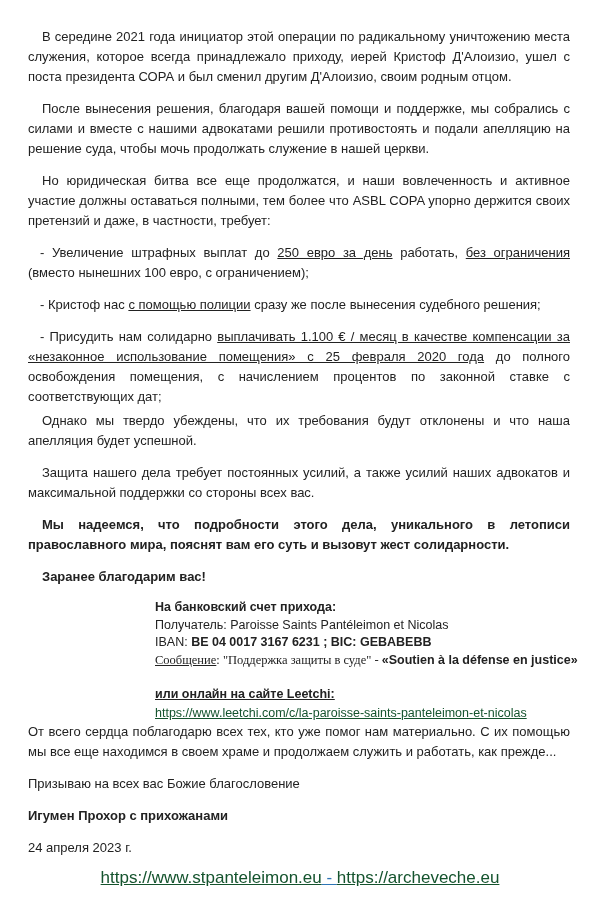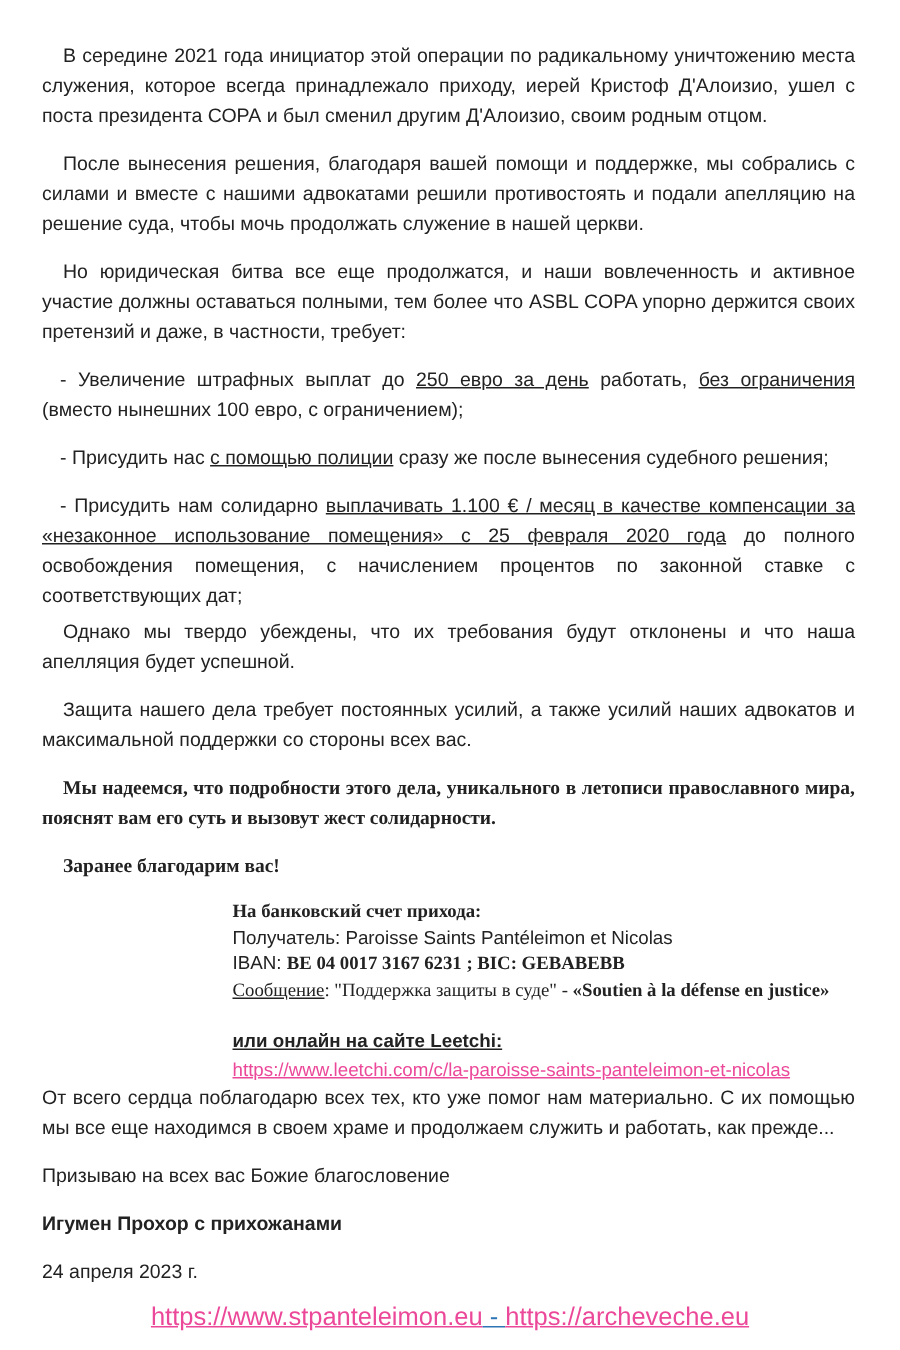--- a/index.html
+++ b/index.html
@@ -16,36 +16,36 @@
   }
   p.body{
     margin:0 0 12px 0;
     font-size:13px;
     line-height:20px;
     text-align:justify;
   }
   .ind{text-indent:14px;}
   .bullet{text-indent:12px;margin-bottom:0;}
   .mb0{margin-bottom:0;}
-  .bold,.b{font-weight:bold;font-family:Liberation Serif, serif;}
+  .bold,.b{font-weight:bold;}
   .u{text-decoration:underline;text-align:right;}
   .serif{font-family:"Liberation Serif","DejaVu Serif",serif;}
   .bank{
     margin:2px 0 0 127px;
     font-size:12.5px;
     line-height:17.5px;
   }
   .bank-line{white-space:nowrap;}
   .online-label{
     margin-top:17px;
     font-weight:bold;
     text-decoration:underline;
   }
   a.link{
-    color:#ec4899;
+    color:#14532d;
     text-decoration:underline;
     cursor:pointer;
   }
   .bank a.link{display:inline-block;margin-top:1px;font-size:12.5px;}
   .gratitude{margin-top:26px;margin-bottom:0;}
   .blessing{text-align:center;margin-bottom:0;text-indent:0;}
   .sig{margin-top:12px;margin-bottom:0;font-weight:bold;text-align:left;}
   .date-line{margin-bottom:0;text-align:right;}
   .footer{
     position:absolute;
@@ -60,21 +60,21 @@
 
 <div class="page">
 
   <p class="body ind">В середине 2021 года инициатор этой операции по радикальному уничтожению места служения, которое всегда принадлежало приходу, иерей Кристоф Д'Алоизио, ушел с поста президента СОРА и был сменил другим Д'Алоизио, своим родным отцом.</p>
 
   <p class="body ind">После вынесения решения, благодаря вашей помощи и поддержке, мы собрались с силами и вместе с нашими адвокатами решили противостоять и подали апелляцию на решение суда, чтобы мочь продолжать служение в нашей церкви.</p>
 
   <p class="body ind mb0">Но юридическая битва все еще продолжатся, и наши вовлеченность и активное участие должны оставаться полными, тем более что ASBL COPA упорно держится своих претензий и даже, в частности, требует:</p>
 
   <p class="body bullet"><span>- Увеличение штрафных выплат до </span><span class="u">250 евро за день</span><span> работать, </span><span class="u">без ограничения</span><span> (вместо нынешних 100 евро, с ограничением);</span></p>
-  <p class="body bullet"><span>- Присудить нас </span><span class="u">с помощью полиции</span><span> сразу же после вынесения судебного решения;</span></p>
+  <p class="body bullet"><span>- Кристоф нас </span><span class="u">с помощью полиции</span><span> сразу же после вынесения судебного решения;</span></p>
   <p class="body bullet" style="margin-bottom:4px;"><span>- Присудить нам солидарно </span><span class="u">выплачивать 1.100 € / месяц в качестве компенсации за «незаконное использование помещения» с 25 февраля 2020 года</span><span> до полного освобождения помещения, с начислением процентов по законной ставке с соответствующих дат;</span></p>
 
   <p class="body ind">Однако мы твердо убеждены, что их требования будут отклонены и что наша апелляция будет успешной.</p>
 
   <p class="body ind">Защита нашего дела требует постоянных усилий, а также усилий наших адвокатов и максимальной поддержки со стороны всех вас.</p>
 
   <p class="body ind bold mb0">Мы надеемся, что подробности этого дела, уникального в летописи православного мира, пояснят вам его суть и вызовут жест солидарности.</p>
   <p class="body ind bold mb0">Заранее благодарим вас!</p>
 
   <div class="bank">

